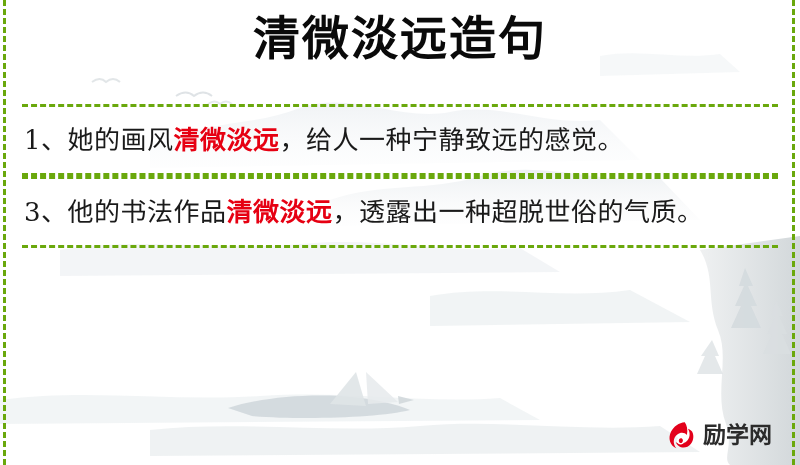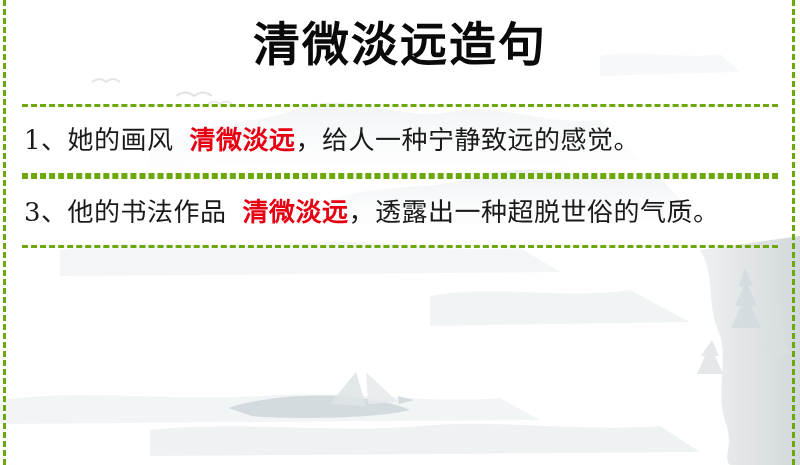--- a/index.html
+++ b/index.html
@@ -41,21 +41,21 @@
     border-left: 3px dashed #6aa80c;
     z-index: 3;
   }
   .rail-left  { left: 3px; }
   .rail-right { left: 792px; }
 
   
   .title-bar {
     position: absolute;
     left: 0;
-    top: 18px;
+    top: 12px;
     width: 800px;
     text-align: center;
     z-index: 2;
   }
   .title-text {
     display: inline-block;
     font-family: "DejaVu Serif", "Liberation Serif", serif;
     font-size: 47px;
     font-weight: bold;
     letter-spacing: 2px;
@@ -83,21 +83,20 @@
     line-height: 38px;
     color: #1a1a1a;
     letter-spacing: 0.5px;
     padding: 14px 2px 14px 2px;
     text-align: justify;
     word-break: break-all;
   }
   .kw {
     color: #e60012;
     font-weight: bold;
-    margin-left: 16px;
   }
 
   
   .watermark {
     position: absolute;
     left: 663px;
     top: 418px;
     display: flex;
     align-items: center;
     gap: 6px;
@@ -186,14 +185,23 @@
     <div class="divider"></div>
 
     <div class="sentence">
       <span>3、</span><span>他的书法作品</span><span class="kw">清微淡远</span><span>，透露出一种超脱世俗的气质。</span>
     </div>
 
     <div class="divider"></div>
 
   </div>
 
+  <div class="watermark">
+    <svg class="logo-mark" viewBox="0 0 64 64" xmlns="http://www.w3.org/2000/svg">
+      <path d="M41,8 C30,9 20,16 15,26 C9,38 13,52 25,57 C18,48 19,37 27,31 C33,26 41,27 45,32 C47,22 45,14 41,8 Z" fill="#e3001b"></path>
+      <path d="M47,20 C52,28 51,38 44,44 C38,49 29,49 24,45 C27,54 37,58 46,54 C56,49 60,36 55,26 C53,23 50,21 47,20 Z" fill="#e3001b"></path>
+      <path d="M33,35 C28,36 25,41 27,46 C29,50 34,51 38,48 C41,45 41,40 38,37 C37,36 35,35 33,35 Z" fill="#ffffff"></path>
+      <path d="M34,38 C31,38 29,41 30,44 C31,47 34,48 36,46 C38,44 38,40 36,39 C35,38 35,38 34,38 Z" fill="#e3001b"></path>
+    </svg>
+    <span class="logo-text">励学网</span>
+  </div>
 
 </div>
 
 </body></html>

